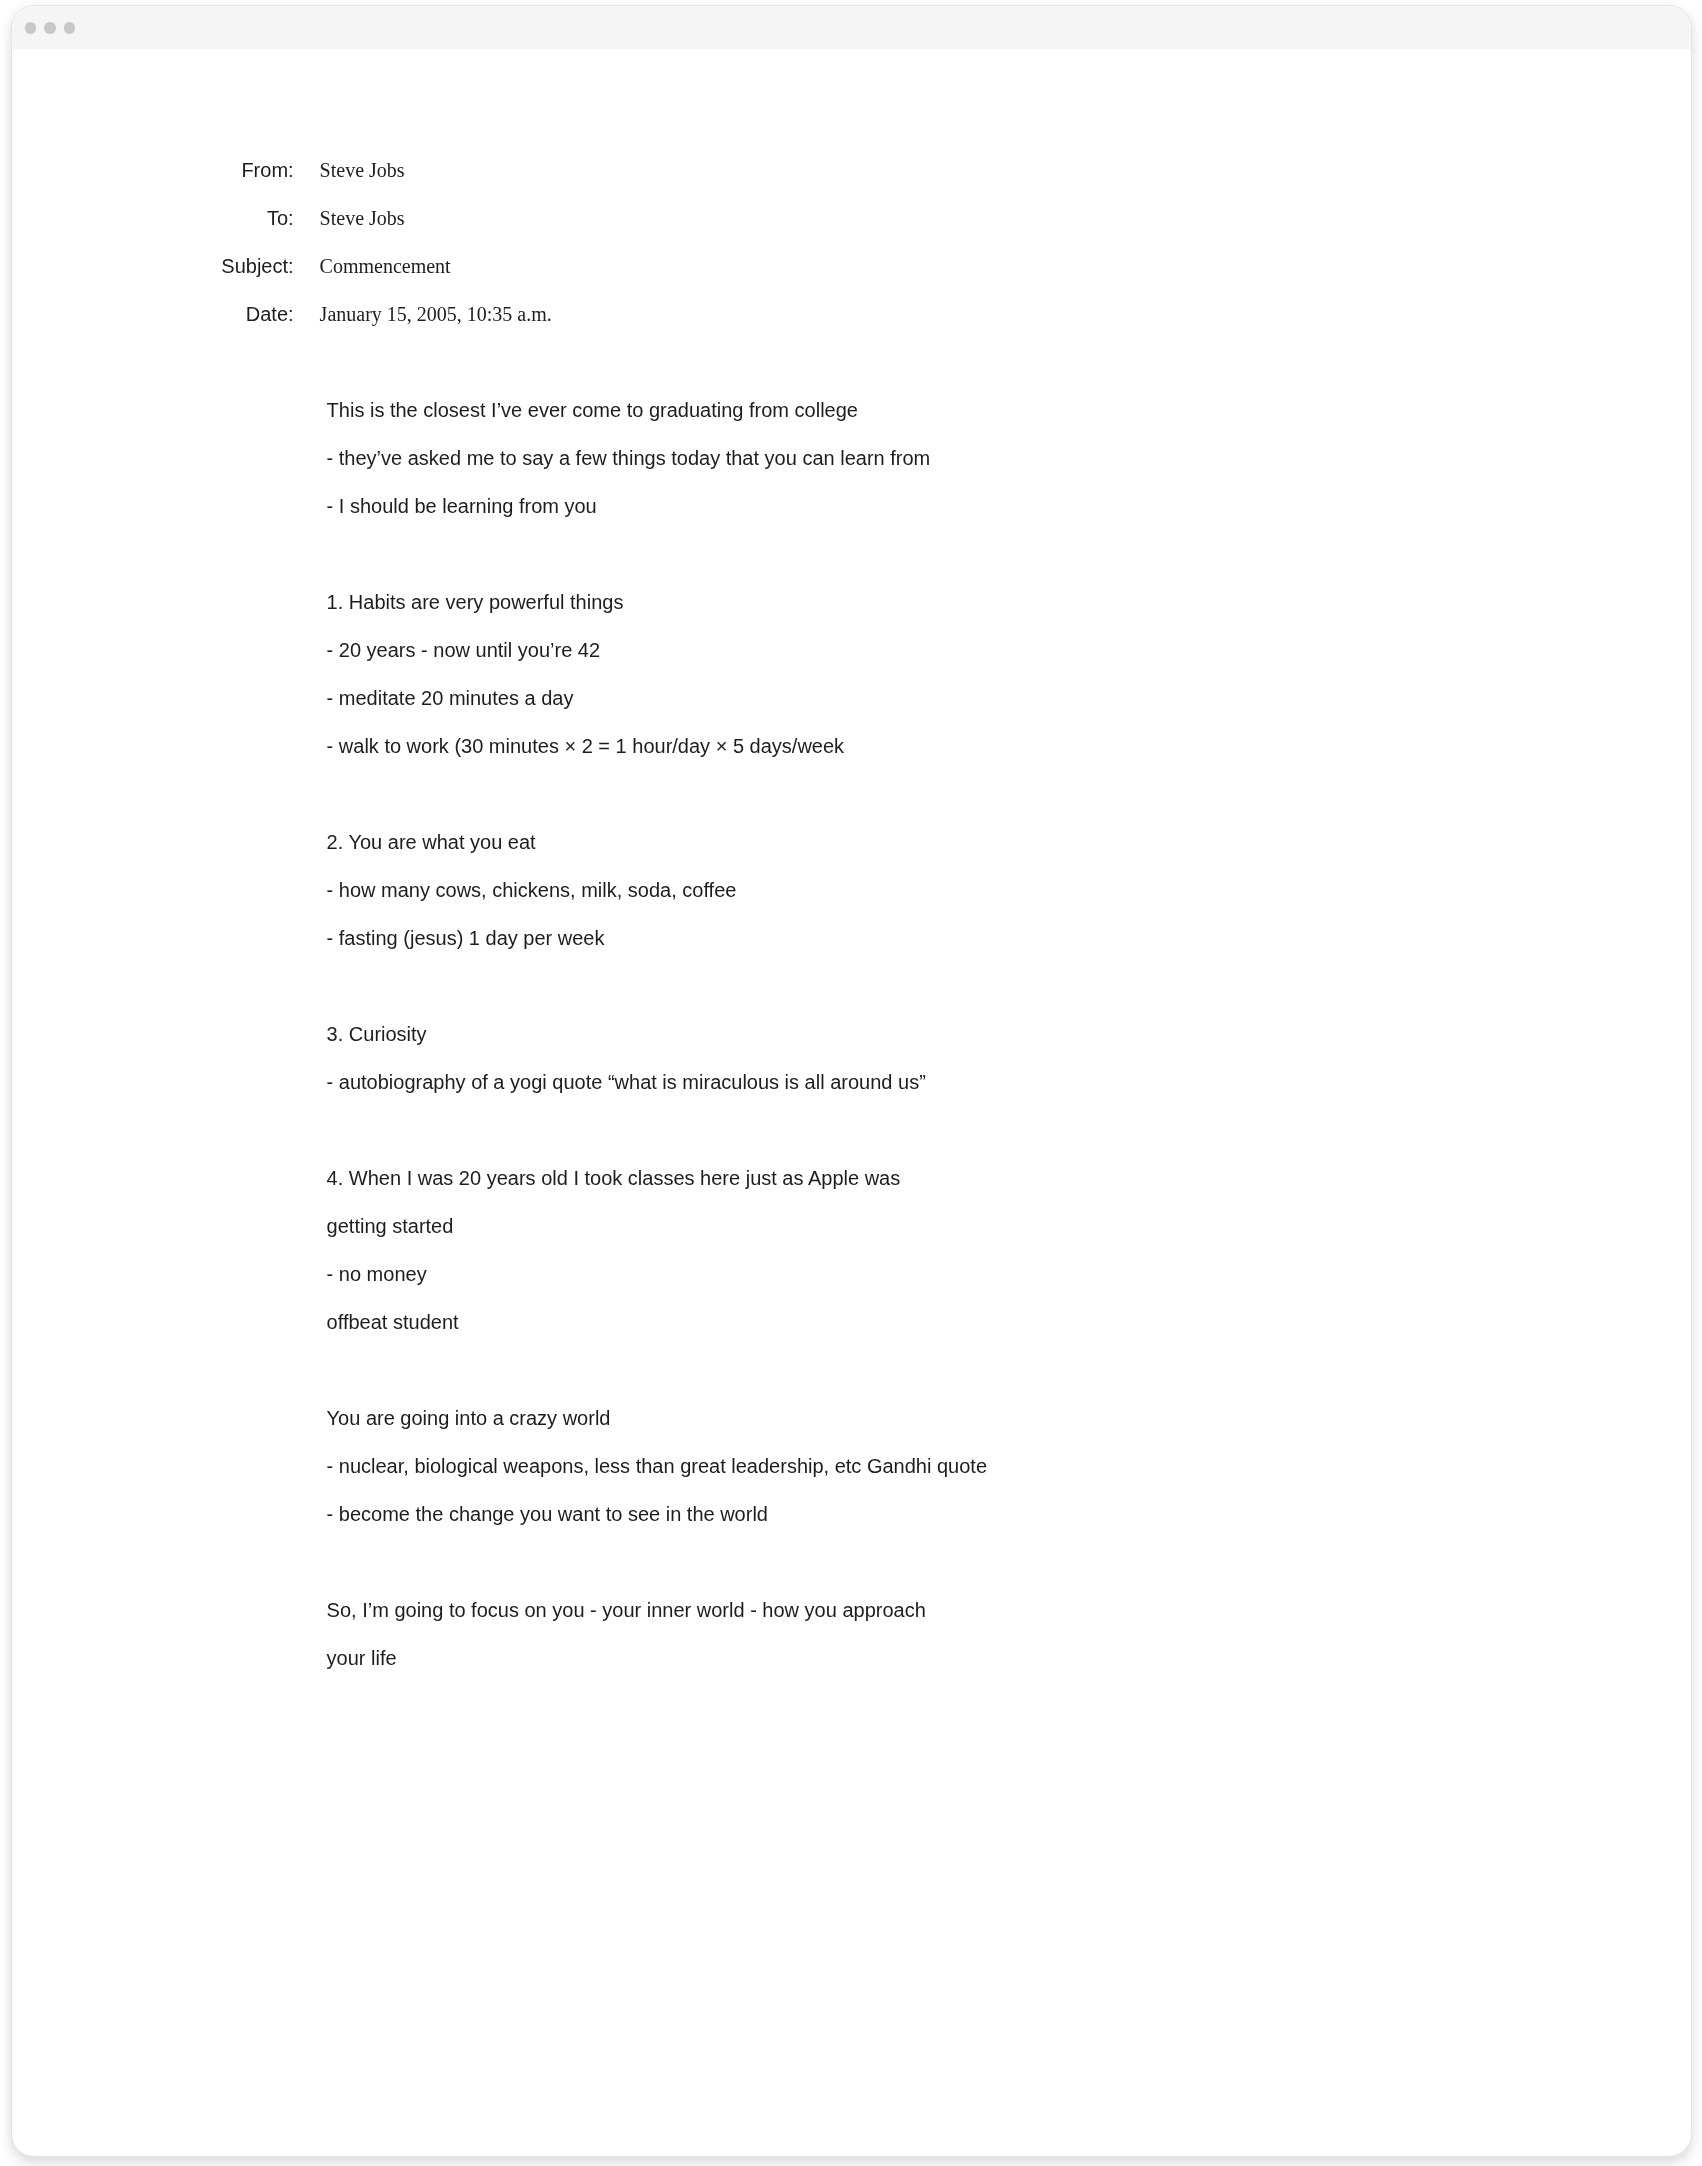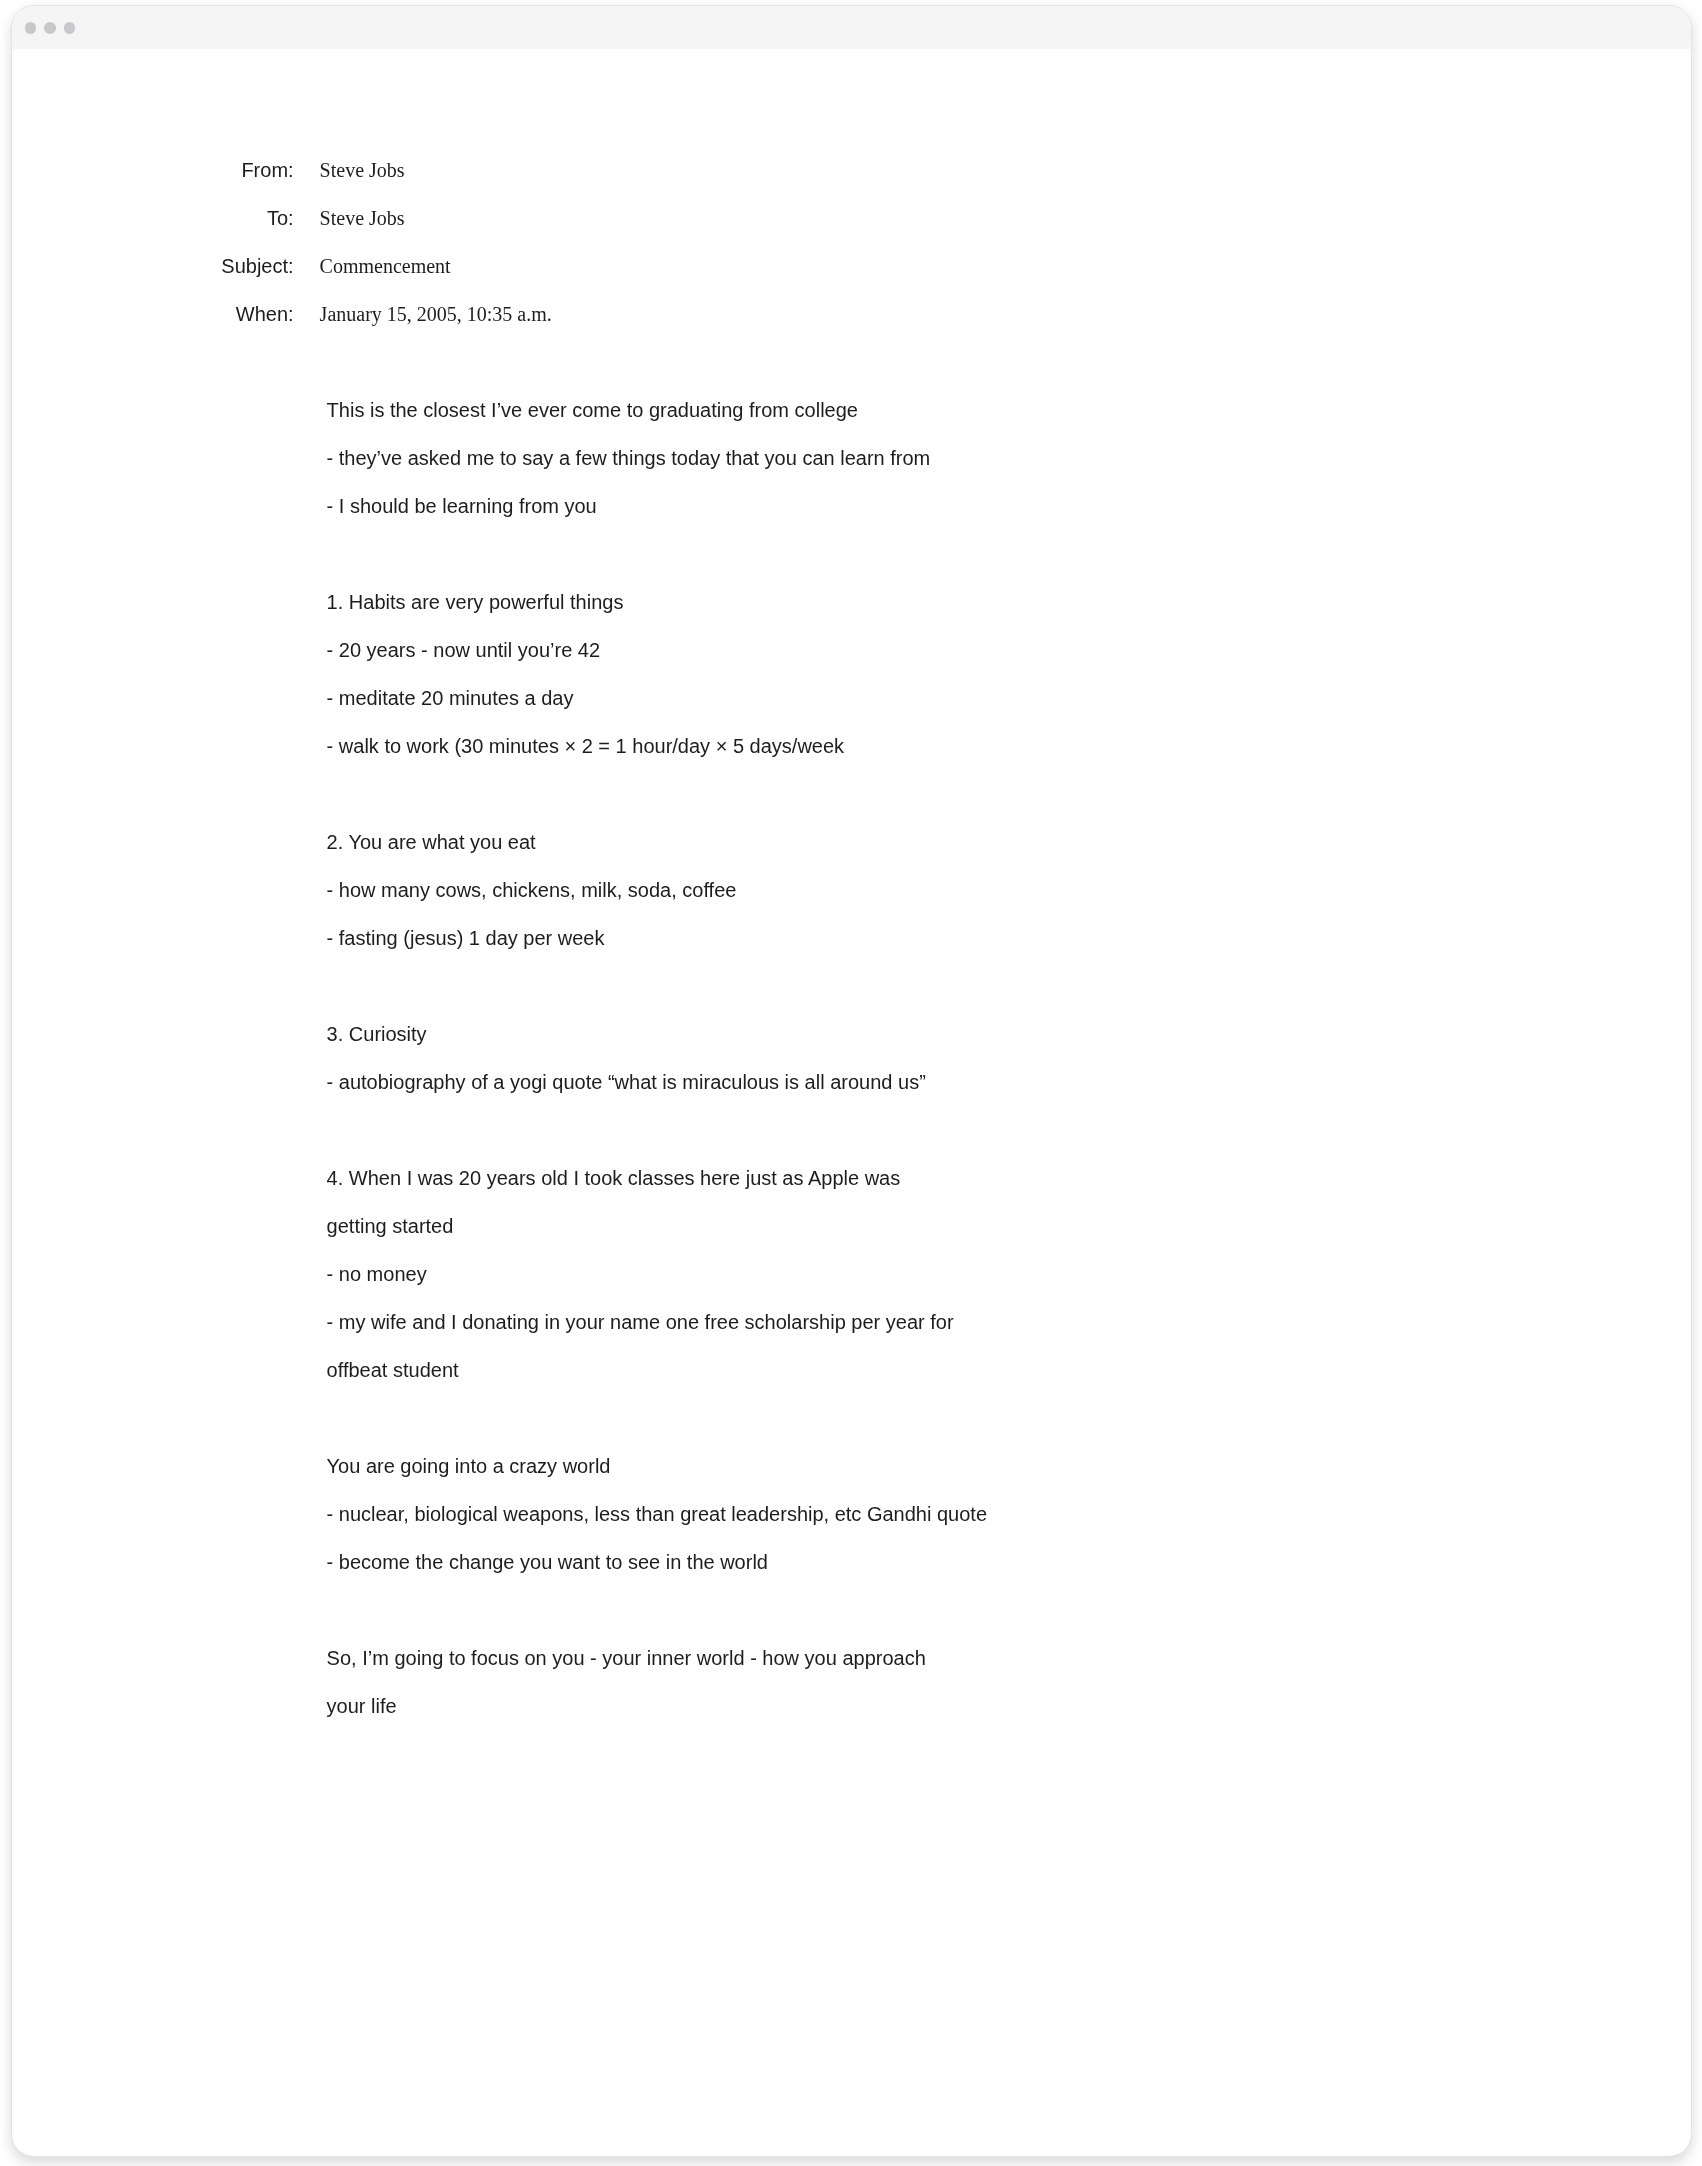--- a/index.html
+++ b/index.html
@@ -78,21 +78,21 @@
         </div>
         <div class="hrow">
           <span class="hlabel">To:</span>
           <span class="hvalue">Steve Jobs</span>
         </div>
         <div class="hrow">
           <span class="hlabel">Subject:</span>
           <span class="hvalue">Commencement</span>
         </div>
         <div class="hrow">
-          <span class="hlabel">When:</span>
+          <span class="hlabel">Date:</span>
           <span class="hvalue">January 15, 2005, 10:35 a.m.</span>
         </div>
       </div>
     <div class="body" id="body">
         <div class="para">
           <div class="line">This is the closest I’ve ever come to graduating from college</div>
           <div class="line">- they’ve asked me to say a few things today that you can learn from</div>
           <div class="line">- I should be learning from you</div>
         </div>
         <div class="para">
@@ -107,21 +107,20 @@
           <div class="line">- fasting (jesus) 1 day per week</div>
         </div>
         <div class="para">
           <div class="line">3. Curiosity</div>
           <div class="line">- autobiography of a yogi quote “what is miraculous is all around us”</div>
         </div>
         <div class="para">
           <div class="line">4. When I was 20 years old I took classes here just as Apple was</div>
           <div class="line">getting started</div>
           <div class="line">- no money</div>
-          <div class="line">- my wife and I donating in your name one free scholarship per year for</div>
           <div class="line">offbeat student</div>
         </div>
         <div class="para">
           <div class="line">You are going into a crazy world</div>
           <div class="line">- nuclear, biological weapons, less than great leadership, etc Gandhi quote</div>
           <div class="line">- become the change you want to see in the world</div>
         </div>
         <div class="para">
           <div class="line">So, I’m going to focus on you - your inner world - how you approach</div>
           <div class="line">your life</div>

